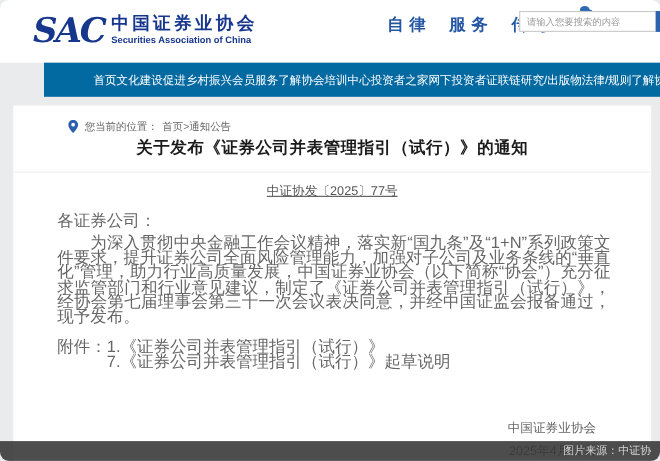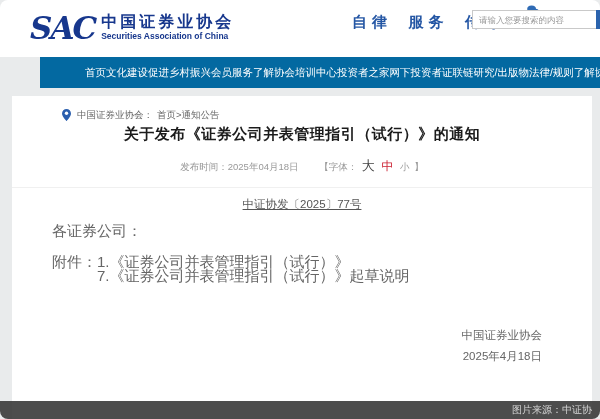--- a/index.html
+++ b/index.html
@@ -146,41 +146,34 @@
 
 <div class="card">
 
   <div class="breadcrumb">
     <span class="pin">
       <svg width="9" height="12" viewBox="0 0 9 12">
         <path d="M4.5 0 C2 0 0 2 0 4.4 C0 7.4 4.5 12 4.5 12 C4.5 12 9 7.4 9 4.4 C9 2 7 0 4.5 0 Z" fill="#2b5fae"></path>
         <circle cx="4.5" cy="4.3" r="1.7" fill="#ffffff"></circle>
       </svg>
     </span>
-    <span>中国证券业协会：</span>
+    <span>您当前的位置：</span>
     <span class="crumb-path">首页&gt;通知公告</span>
   </div>
 
   <div class="article-title">关于发布《证券公司并表管理指引（试行）》的通知</div>
 
-  <div class="meta">
-    <span class="pub-date">发布时间：2025年04月18日</span>
-    <span>【字体：</span>
-    <span class="font-large">大</span>
-    <span class="font-medium">中</span>
-    <span class="font-small">小</span>
-    <span>】</span>
-  </div>
 
   <div class="divider"></div>
 
   <div class="doc-number">中证协发〔2025〕77号</div>
 
   <div class="body-text">
     <div class="salutation">各证券公司：</div>
+    <div class="paragraph">为深入贯彻中央金融工作会议精神，落实新“国九条”及“1+N”系列政策文件要求，提升证券公司全面风险管理能力，加强对子公司及业务条线的“垂直化”管理，助力行业高质量发展，中国证券业协会（以下简称“协会”）充分征求监管部门和行业意见建议，制定了《证券公司并表管理指引（试行）》，经协会第七届理事会第三十一次会议表决同意，并经中国证监会报备通过，现予发布。</div>
     <div class="attachments">
       <div>
         <span>附件：</span><span class="attach-link">1.《证券公司并表管理指引（试行）》</span>
       </div>
       <div class="attach-line2">
         <span class="attach-link">7.《证券公司并表管理指引（试行）》起草说明</span>
       </div>
     </div>
   </div>
 

